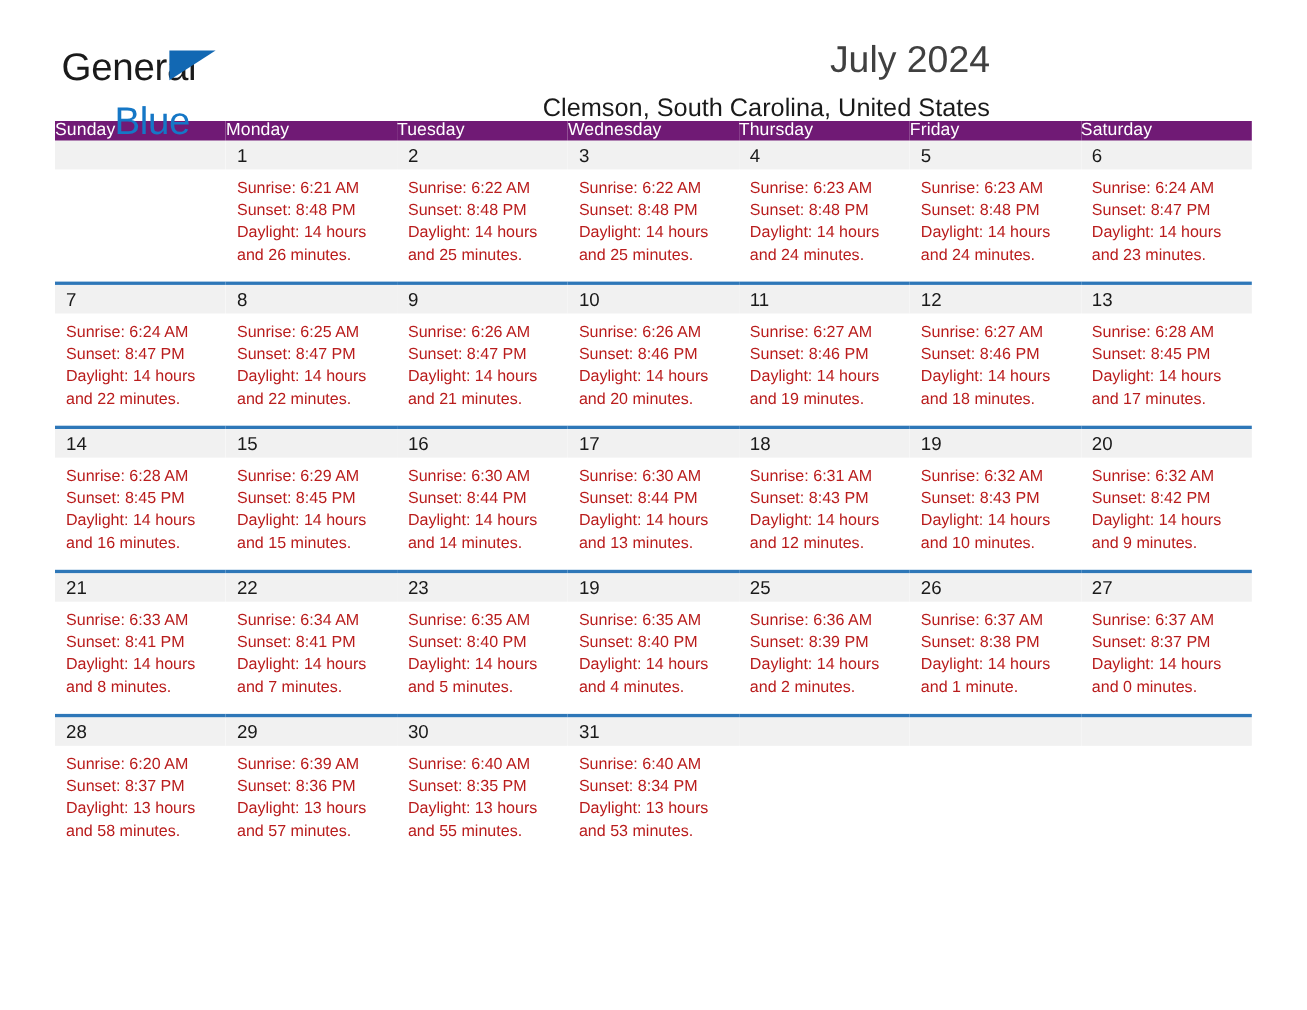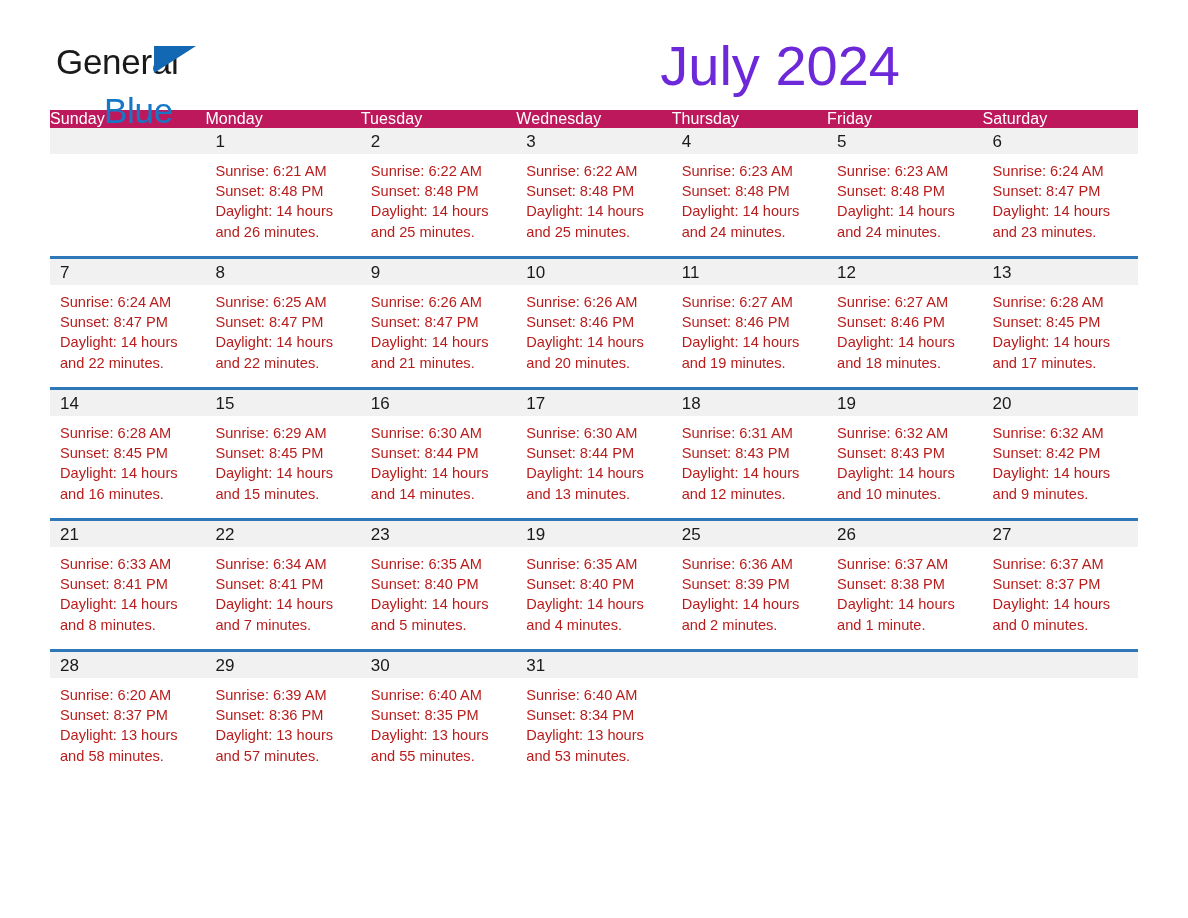--- a/index.html
+++ b/index.html
@@ -61,23 +61,23 @@
     color: #1577c6;
     letter-spacing: -0.3px;
   }
   .title-wrap {
     position: absolute;
     right: 2px;
     top: 36px;
     text-align: right;
   }
   .month-title {
-    font-size: 56px;
+    font-size: 34px;
     font-weight: normal;
-    color: #6d28d9;
+    color: #404040;
     letter-spacing: 0px;
     line-height: 1.06;
   }
   .location {
     margin-top: 12px;
     font-size: 23px;
     color: #1a1a1a;
     letter-spacing: 0px;
   }
 
@@ -87,21 +87,21 @@
     border-collapse: collapse;
     table-layout: fixed;
   }
   .calendar th,
   .calendar td {
     padding: 0;
     margin: 0;
     vertical-align: top;
   }
   .dayhead {
-    background: #be185d;
+    background: #701a75;
     color: #ffffff;
     font-size: 16px;
     font-weight: normal;
     text-align: left;
     padding: 9px 0 9px 10px;
     height: 18px;
     letter-spacing: 0.1px;
   }
   .weekrow > td {
     border-top: 3px solid #2e77b8;
@@ -143,20 +143,21 @@
     <div class="logo">
       <span class="logo-row1">
         <span>General</span>
         <span class="logo-tri"></span>
       </span>
       <span class="logo-row2">Blue</span>
     </div>
 
     <div class="title-wrap">
       <div class="month-title">July 2024</div>
+      <div class="location">Clemson, South Carolina, United States</div>
     </div>
 
   </div>
 
   <table class="calendar">
     <thead>
       <tr>
         <th class="dayhead">Sunday</th>
         <th class="dayhead">Monday</th>
         <th class="dayhead">Tuesday</th>

